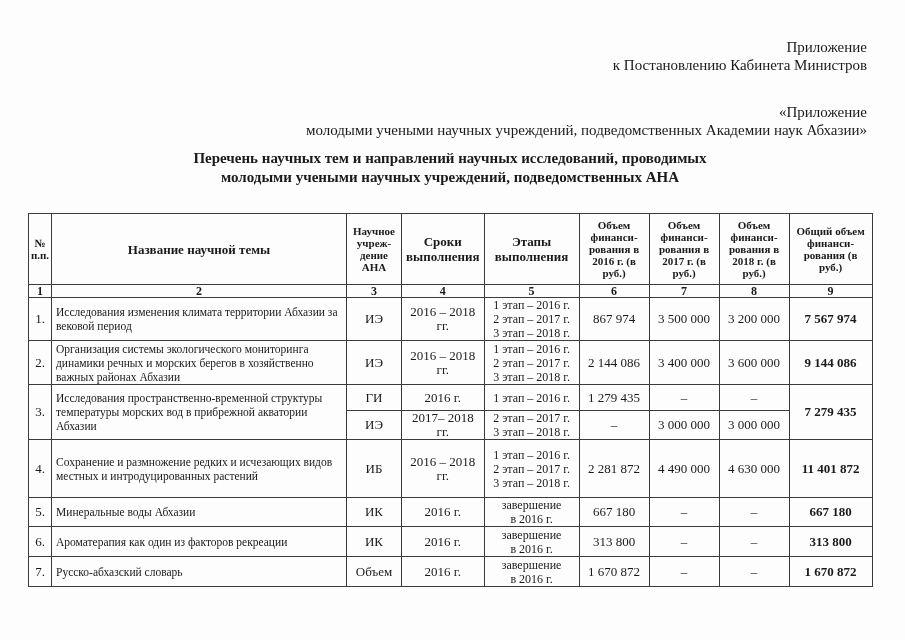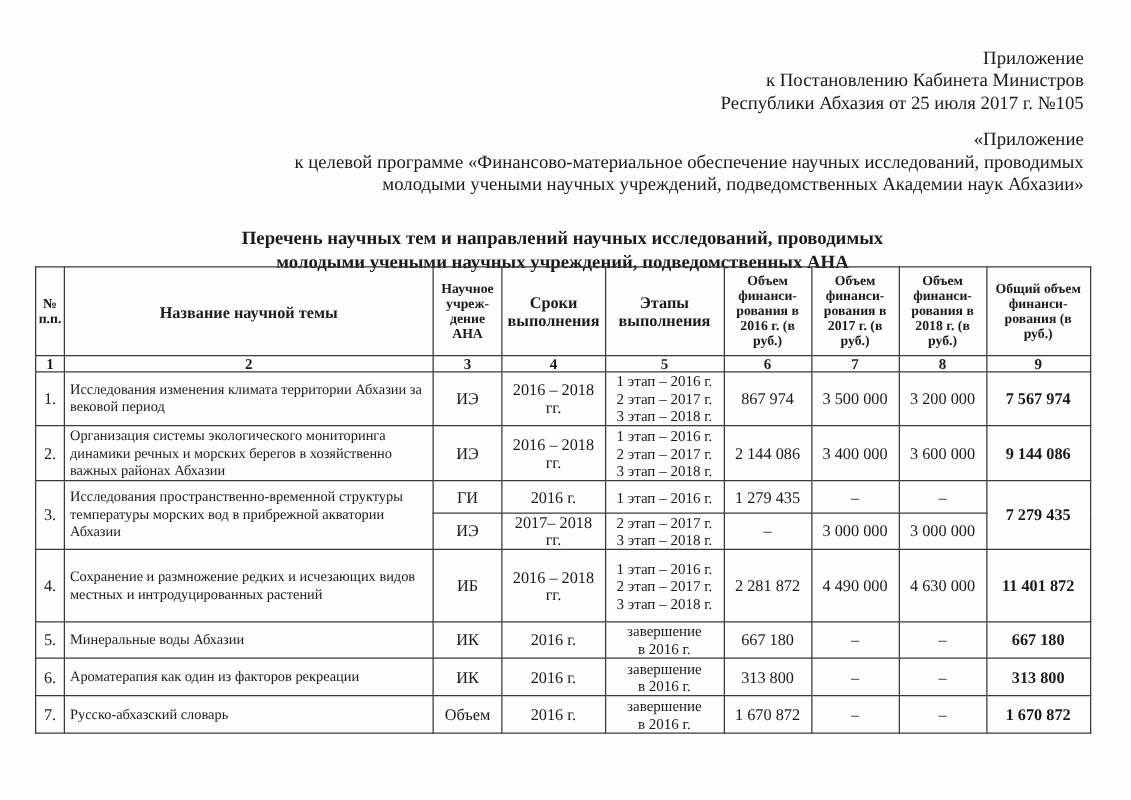--- a/index.html
+++ b/index.html
@@ -11,21 +11,21 @@
     position: relative;
   }
   .right-block {
     position: absolute; right: 38px; text-align: right;
     font-size: 15px; line-height: 18px;
   }
   #annex { top: 38px; }
   #annex .ttl { font-weight: normal; }
   #annex2 { top: 103px; }
   .doc-title {
-    position: absolute; top: 182px; left: 190px; width: 520px;
+    position: absolute; top: 149px; left: 190px; width: 520px;
     text-align: center; font-weight: bold; font-size: 15px; line-height: 19px;
   }
   table.t {
     position: absolute; left: 28px; top: 213px;
     border-collapse: collapse; table-layout: fixed;
     font-size: 12.5px; line-height: 14px;
   }
   table.t td, table.t th {
     border: 1px solid #3a3a3a; padding: 0 4px; text-align: center;
     vertical-align: middle; overflow: hidden;
@@ -38,26 +38,24 @@
   td.stages { font-size: 12px; line-height: 14px; }
   td.total { font-weight: bold; margin-left: 14px; }
   td.num { font-size: 13px; }
 </style>
 </head>
 <body>
 
 <div class="right-block" id="annex">
   <div class="ttl">Приложение</div>
   <div>к Постановлению Кабинета Министров</div>
-  <div>Республики Абхазия от 25 июля 2017 г. №105</div>
 </div>
 
 <div class="right-block" id="annex2">
   <div>«Приложение</div>
-  <div>к целевой программе «Финансово-материальное обеспечение научных исследований, проводимых</div>
   <div>молодыми учеными научных учреждений, подведомственных Академии наук Абхазии»</div>
 </div>
 
 <div class="doc-title">
   <div>Перечень научных тем и направлений научных исследований, проводимых</div>
   <div>молодыми учеными научных учреждений, подведомственных АНА</div>
 </div>
 
 <table class="t">
   <colgroup>

